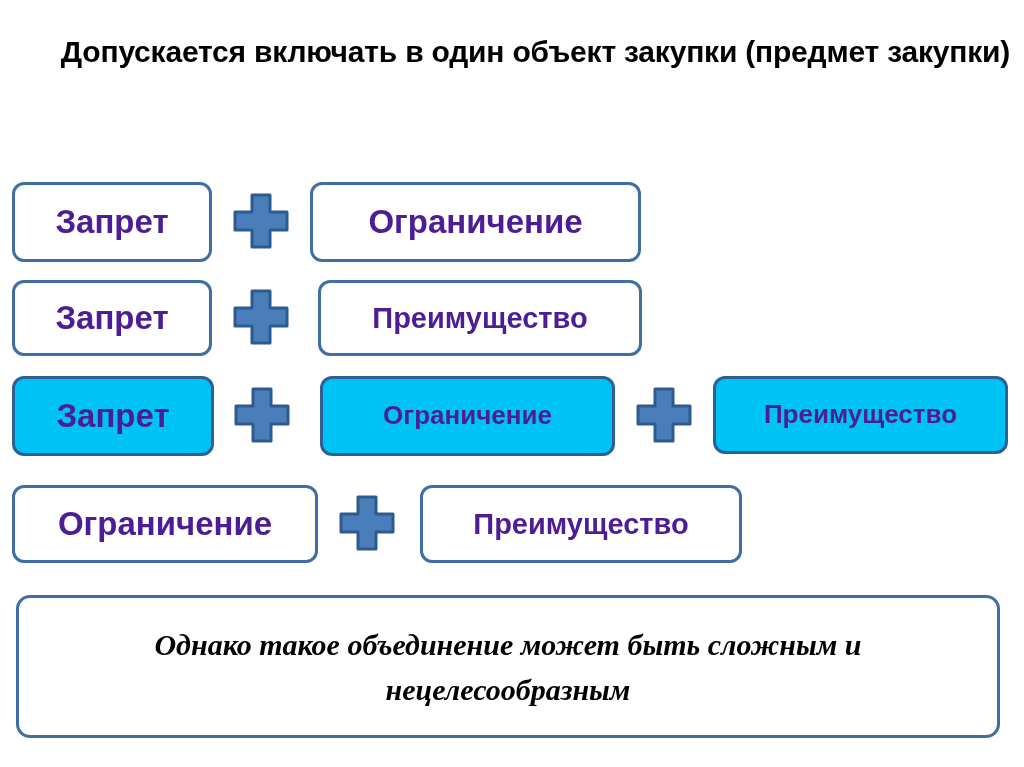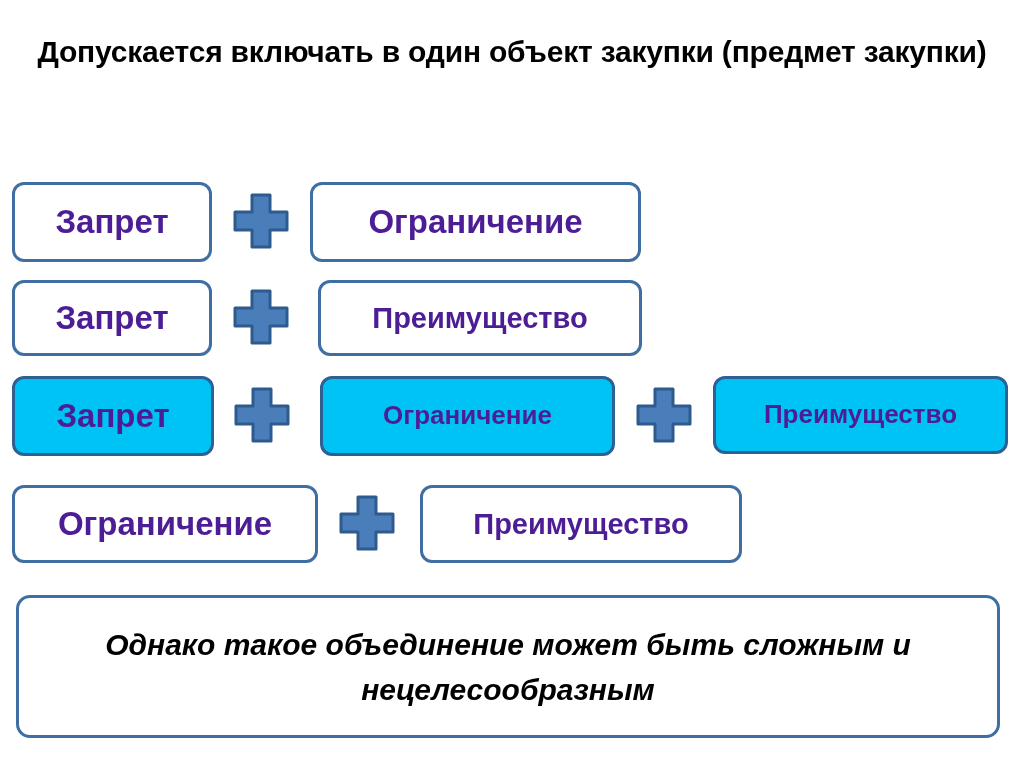--- a/index.html
+++ b/index.html
@@ -16,21 +16,21 @@
     font-family: "Liberation Sans", "DejaVu Sans", sans-serif;
     color: #111111;
   }
 
   
   .slide-title {
     position: absolute;
     left: 14px;
     top: 30px;
     width: 996px;
-    text-align: center;
+    text-align: right;
     font-size: 30px;
     line-height: 44px;
     font-weight: bold;
     letter-spacing: -0.2px;
     color: #000000;
   }
 
   
   .node {
     position: absolute;
@@ -80,20 +80,21 @@
     justify-content: center;
   }
   .conclusion-text {
     width: 92%;
     text-align: center;
     font-size: 30px;
     line-height: 45px;
     font-weight: bold;
     font-style: italic;
     color: #000000;
+    font-family: Liberation Serif, serif;
   }
 </style>
 </head>
 <body>
 
 <div class="slide-title">Допускается включать в один объект закупки (предмет закупки)</div>
 
 <div class="node t-lg" style="left:12px; top:182px; width:200px; height:80px;">
   <span>Запрет</span>
 </div>

